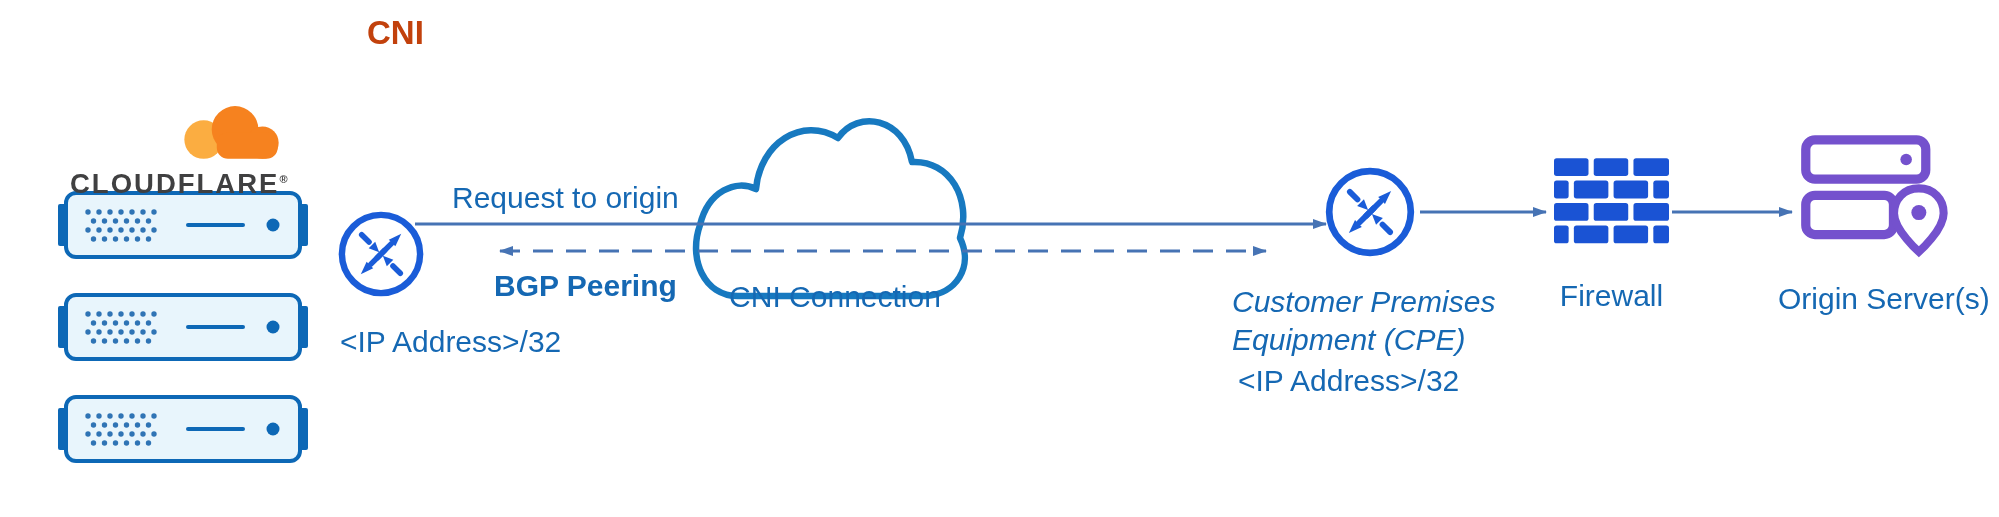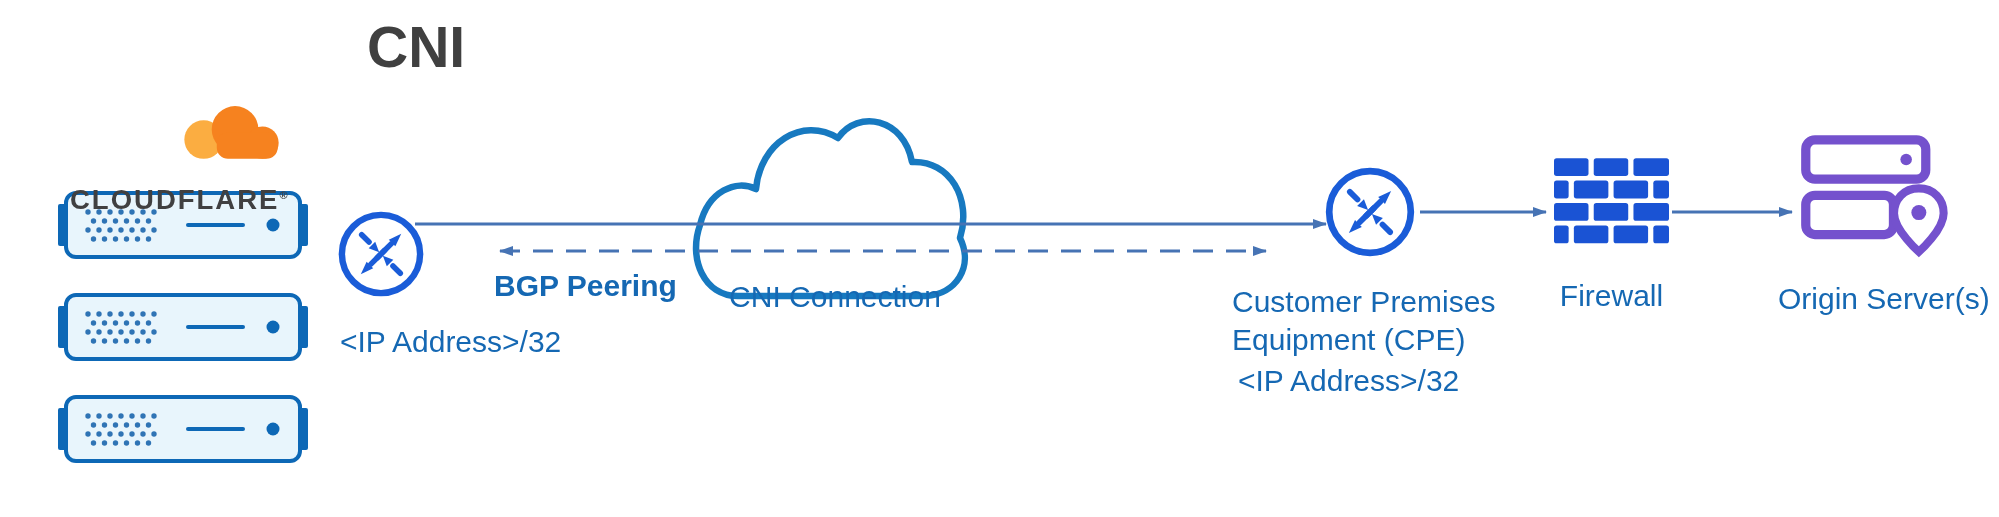--- a/index.html
+++ b/index.html
@@ -13,40 +13,39 @@
     overflow: hidden;
   }
   .label {
     position: absolute;
     color: #1568b3;
     font-size: 30px;
     line-height: 36px;
     white-space: nowrap;
     z-index: 8;
   }
-  .label.wrap { white-space: normal; }
+  .label.wrap { white-space: normal; font-style: italic; }
   .label.center { text-align: center; }
   #diagram-title {
     position: absolute;
     left: 367px; top: 14px;
-    font-size: 57px;
+    font-size: 33px;
     font-weight: 600;
-    color: #404040;
+    color: #c2410c;
     z-index: 8;
   }
   #cf-wordmark {
     position: absolute;
     left: 70px; top: 168px;
     font-size: 27.5px;
     font-weight: 800;
     letter-spacing: 2px;
     color: #404041;
     z-index: 8;
     white-space: nowrap;
-    margin-top: 16px;
   }
   #cf-wordmark .reg {
     font-size: 11px;
     vertical-align: super;
     letter-spacing: 0;
   }
   .icon-svg { position: absolute; z-index: 6; }
   #cloud-svg { z-index: 2; }
   #connector-svg {
     position: absolute;
@@ -137,20 +136,21 @@
     </svg>
   <svg class="icon-svg" style="left:58px; top:394px;" width="250" height="70">
       <use href="#sym-server"></use>
     </svg>
 
   <svg class="icon-svg" style="left:335px; top:208px;" width="92" height="92">
       <use href="#sym-router"></use>
     </svg>
   <div class="label" style="left:340px; top:324px;">&lt;IP Address&gt;/32</div>
 
+  <div class="label" style="left:452px; top:180px;">Request to origin</div>
   <div class="label" style="left:494px; top:268px;font-weight:bold;">BGP Peering</div>
 
   <svg id="cloud-svg" class="icon-svg" style="left:660px; top:101px;" width="350" height="200" viewBox="0 0 350 200">
     <path d="M 78 195
              C 44 195, 28 158, 40 124
              C 48 90, 76 78, 96 88
              C 100 42, 142 15, 178 37
              C 198 8, 244 17, 252 61
              C 290 59, 312 98, 300 137
              C 314 166, 296 193, 266 195

